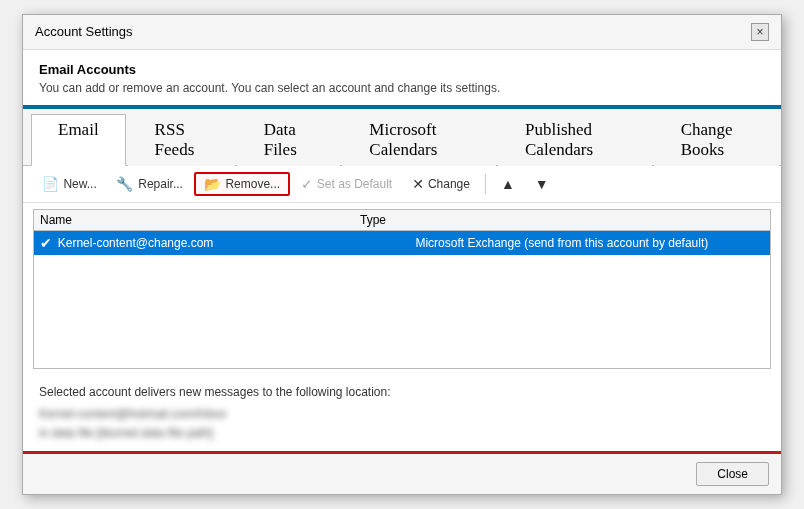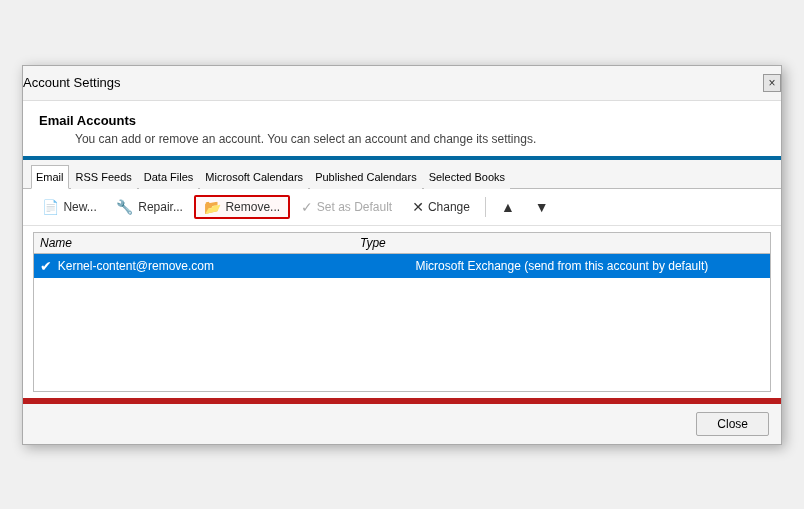--- a/index.html
+++ b/index.html
@@ -18,21 +18,21 @@
       width: 760px;
       background: #fff;
       border: 1px solid #aaa;
       box-shadow: 3px 3px 12px rgba(0,0,0,0.3);
       display: flex;
       flex-direction: column;
     }
     .title-bar {
       background: #f5f5f5;
       border-bottom: 1px solid #ddd;
-      padding: 8px 0;
+      padding: 8px 12px;
       display: flex;
       align-items: center;
       justify-content: space-between;
     }
     .title-bar-text {
       font-size: 13px;
       font-weight: normal;
       color: #000;
     }
     .close-btn {
@@ -53,38 +53,38 @@
       border-bottom: 4px solid #0369a1;
     }
     .header-title {
       font-weight: bold;
       font-size: 13px;
       margin-bottom: 4px;
     }
     .header-desc {
       font-size: 12px;
       color: #444;
-      margin-left: 36px;
     }
     .tabs-bar {
       display: flex;
       border-bottom: 1px solid #bbb;
       background: #f5f5f5;
       padding-top: 4px;
       padding-left: 8px;
     }
     .tab {
-      padding: 5px 4px;
+      padding: 5px 26px;
       border: 1px solid transparent;
       margin-right: 2px;
       cursor: pointer;
-      font-size: 11px;
+      font-size: 17px;
       background: #f5f5f5;
       position: relative;
       bottom: -1px;
+      font-family: Liberation Serif, serif;
     }
     .tab.active {
       background: #fff;
       border: 1px solid #bbb;
       border-bottom: 1px solid #fff;
       font-weight: normal;
     }
     .toolbar {
       display: flex;
       align-items: center;
@@ -128,21 +128,20 @@
       flex: 1;
       min-height: 160px;
       max-height: 180px;
       overflow: auto;
     }
     .table-header {
       display: flex;
       background: #f5f5f5;
       border-bottom: 1px solid #bbb;
       padding: 3px 6px;
-      font-style: italic;
     }
     .col-name { flex: 0 0 320px; font-size: 12px; font-weight: normal; }
     .col-type { flex: 1; font-size: 12px; font-weight: normal; }
     .table-row {
       display: flex;
       align-items: center;
       padding: 4px 6px;
       cursor: pointer;
     }
     .table-row.selected {
@@ -166,21 +165,21 @@
     .footer-blurred {
       filter: blur(3px);
       color: #555;
       font-size: 12px;
       line-height: 1.6;
     }
     .dialog-footer {
       display: flex;
       justify-content: flex-end;
       padding: 8px 12px;
-      border-top: 6px solid #b91c1c;
+      border-top: 3px solid #b91c1c;
       background: #f5f5f5;
     }
     .dialog-close-btn {
       padding: 4px 20px;
       background: #f0f0f0;
       border: 1px solid #aaa;
       cursor: pointer;
       font-size: 12px;
       border-radius: 2px;
     }
@@ -199,21 +198,21 @@
     <div class="header-title">Email Accounts</div>
     <div class="header-desc">You can add or remove an account. You can select an account and change its settings.</div>
   </div>
 
   <div class="tabs-bar">
     <div class="tab active">Email</div>
     <div class="tab">RSS Feeds</div>
     <div class="tab">Data Files</div>
     <div class="tab">Microsoft Calendars</div>
     <div class="tab">Published Calendars</div>
-    <div class="tab">Selected Books</div>
+    <div class="tab">Change Books</div>
   </div>
 
   <div class="toolbar">
     <button class="toolbar-btn">
       <span class="btn-icon">📄</span>
       <span>New...</span>
     </button>
     <button class="toolbar-btn">
       <span class="btn-icon">🔧</span>
       <span>Repair...</span>
@@ -239,22 +238,29 @@
     </button>
   </div>
 
   <div class="table-area">
     <div class="table-header">
       <span class="col-name">Name</span>
       <span class="col-type">Type</span>
     </div>
     <div class="table-row selected">
       <span class="row-icon">✔</span>
-      <span class="row-name">Kernel-content@remove.com</span>
+      <span class="row-name">Kernel-content@change.com</span>
       <span class="row-type">Microsoft Exchange (send from this account by default)</span>
     </div>
   </div>
 
+  <div class="footer-section">
+    <div class="footer-label">Selected account delivers new messages to the following location:</div>
+    <div class="footer-blurred">
+      <div>Kernel-content@hotmail.com/Inbox</div>
+      <div>in data file  [blurred data file path]</div>
+    </div>
+  </div>
 
   <div class="dialog-footer">
     <button class="dialog-close-btn">Close</button>
   </div>
 </div>
 
 </body></html>

